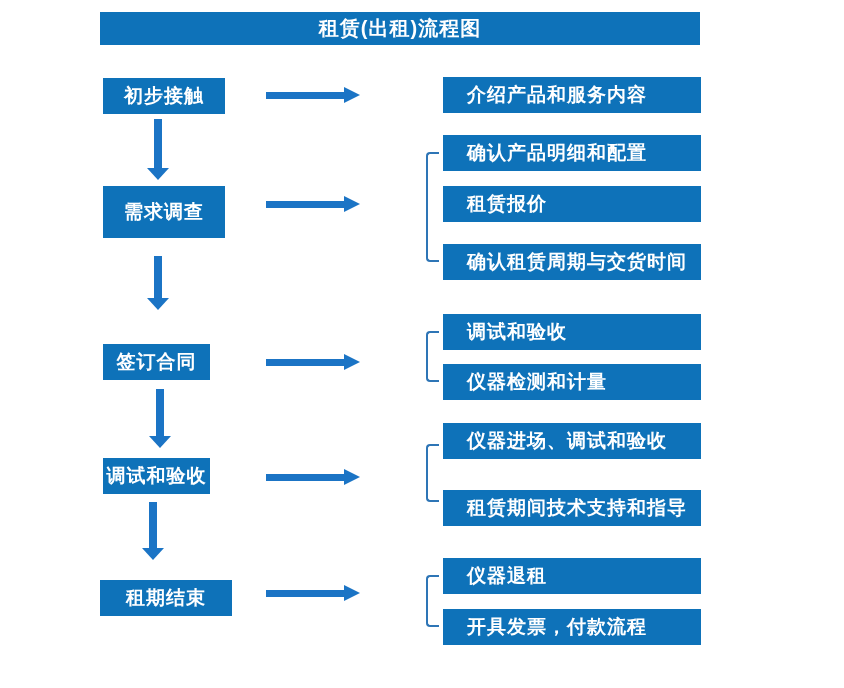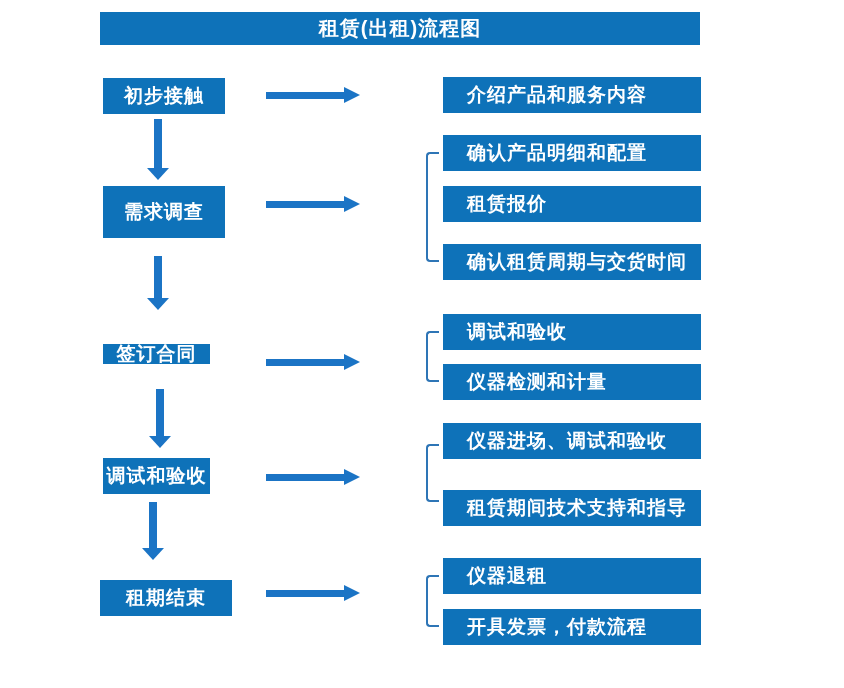--- a/index.html
+++ b/index.html
@@ -76,21 +76,21 @@
   </div>
   <div class="bracket" style="top:152px;height:110px"></div>
   <div class="out-box" style="top:135px">确认产品明细和配置</div>
   <div class="out-box" style="top:244px">确认租赁周期与交货时间</div>
   <div class="out-box" style="top:186px">租赁报价</div>
   <div class="v-arrow" style="left:147px;top:256px">
     <div class="v-shaft" style="height:42px"></div>
     <div class="v-head"></div>
   </div>
 
-  <div class="step-box" style="left:103px;top:344px;width:107px;height:20px">签订合同</div>
+  <div class="step-box" style="left:103px;top:344px;width:107px;height:36px">签订合同</div>
   <div class="h-arrow" style="left:266px;top:354px">
     <div class="h-shaft"></div>
     <div class="h-head"></div>
   </div>
   <div class="bracket" style="top:331px;height:51px"></div>
   <div class="out-box" style="top:314px">调试和验收</div>
   <div class="out-box" style="top:364px">仪器检测和计量</div>
   <div class="v-arrow" style="left:149px;top:389px">
     <div class="v-shaft" style="height:47px"></div>
     <div class="v-head"></div>

